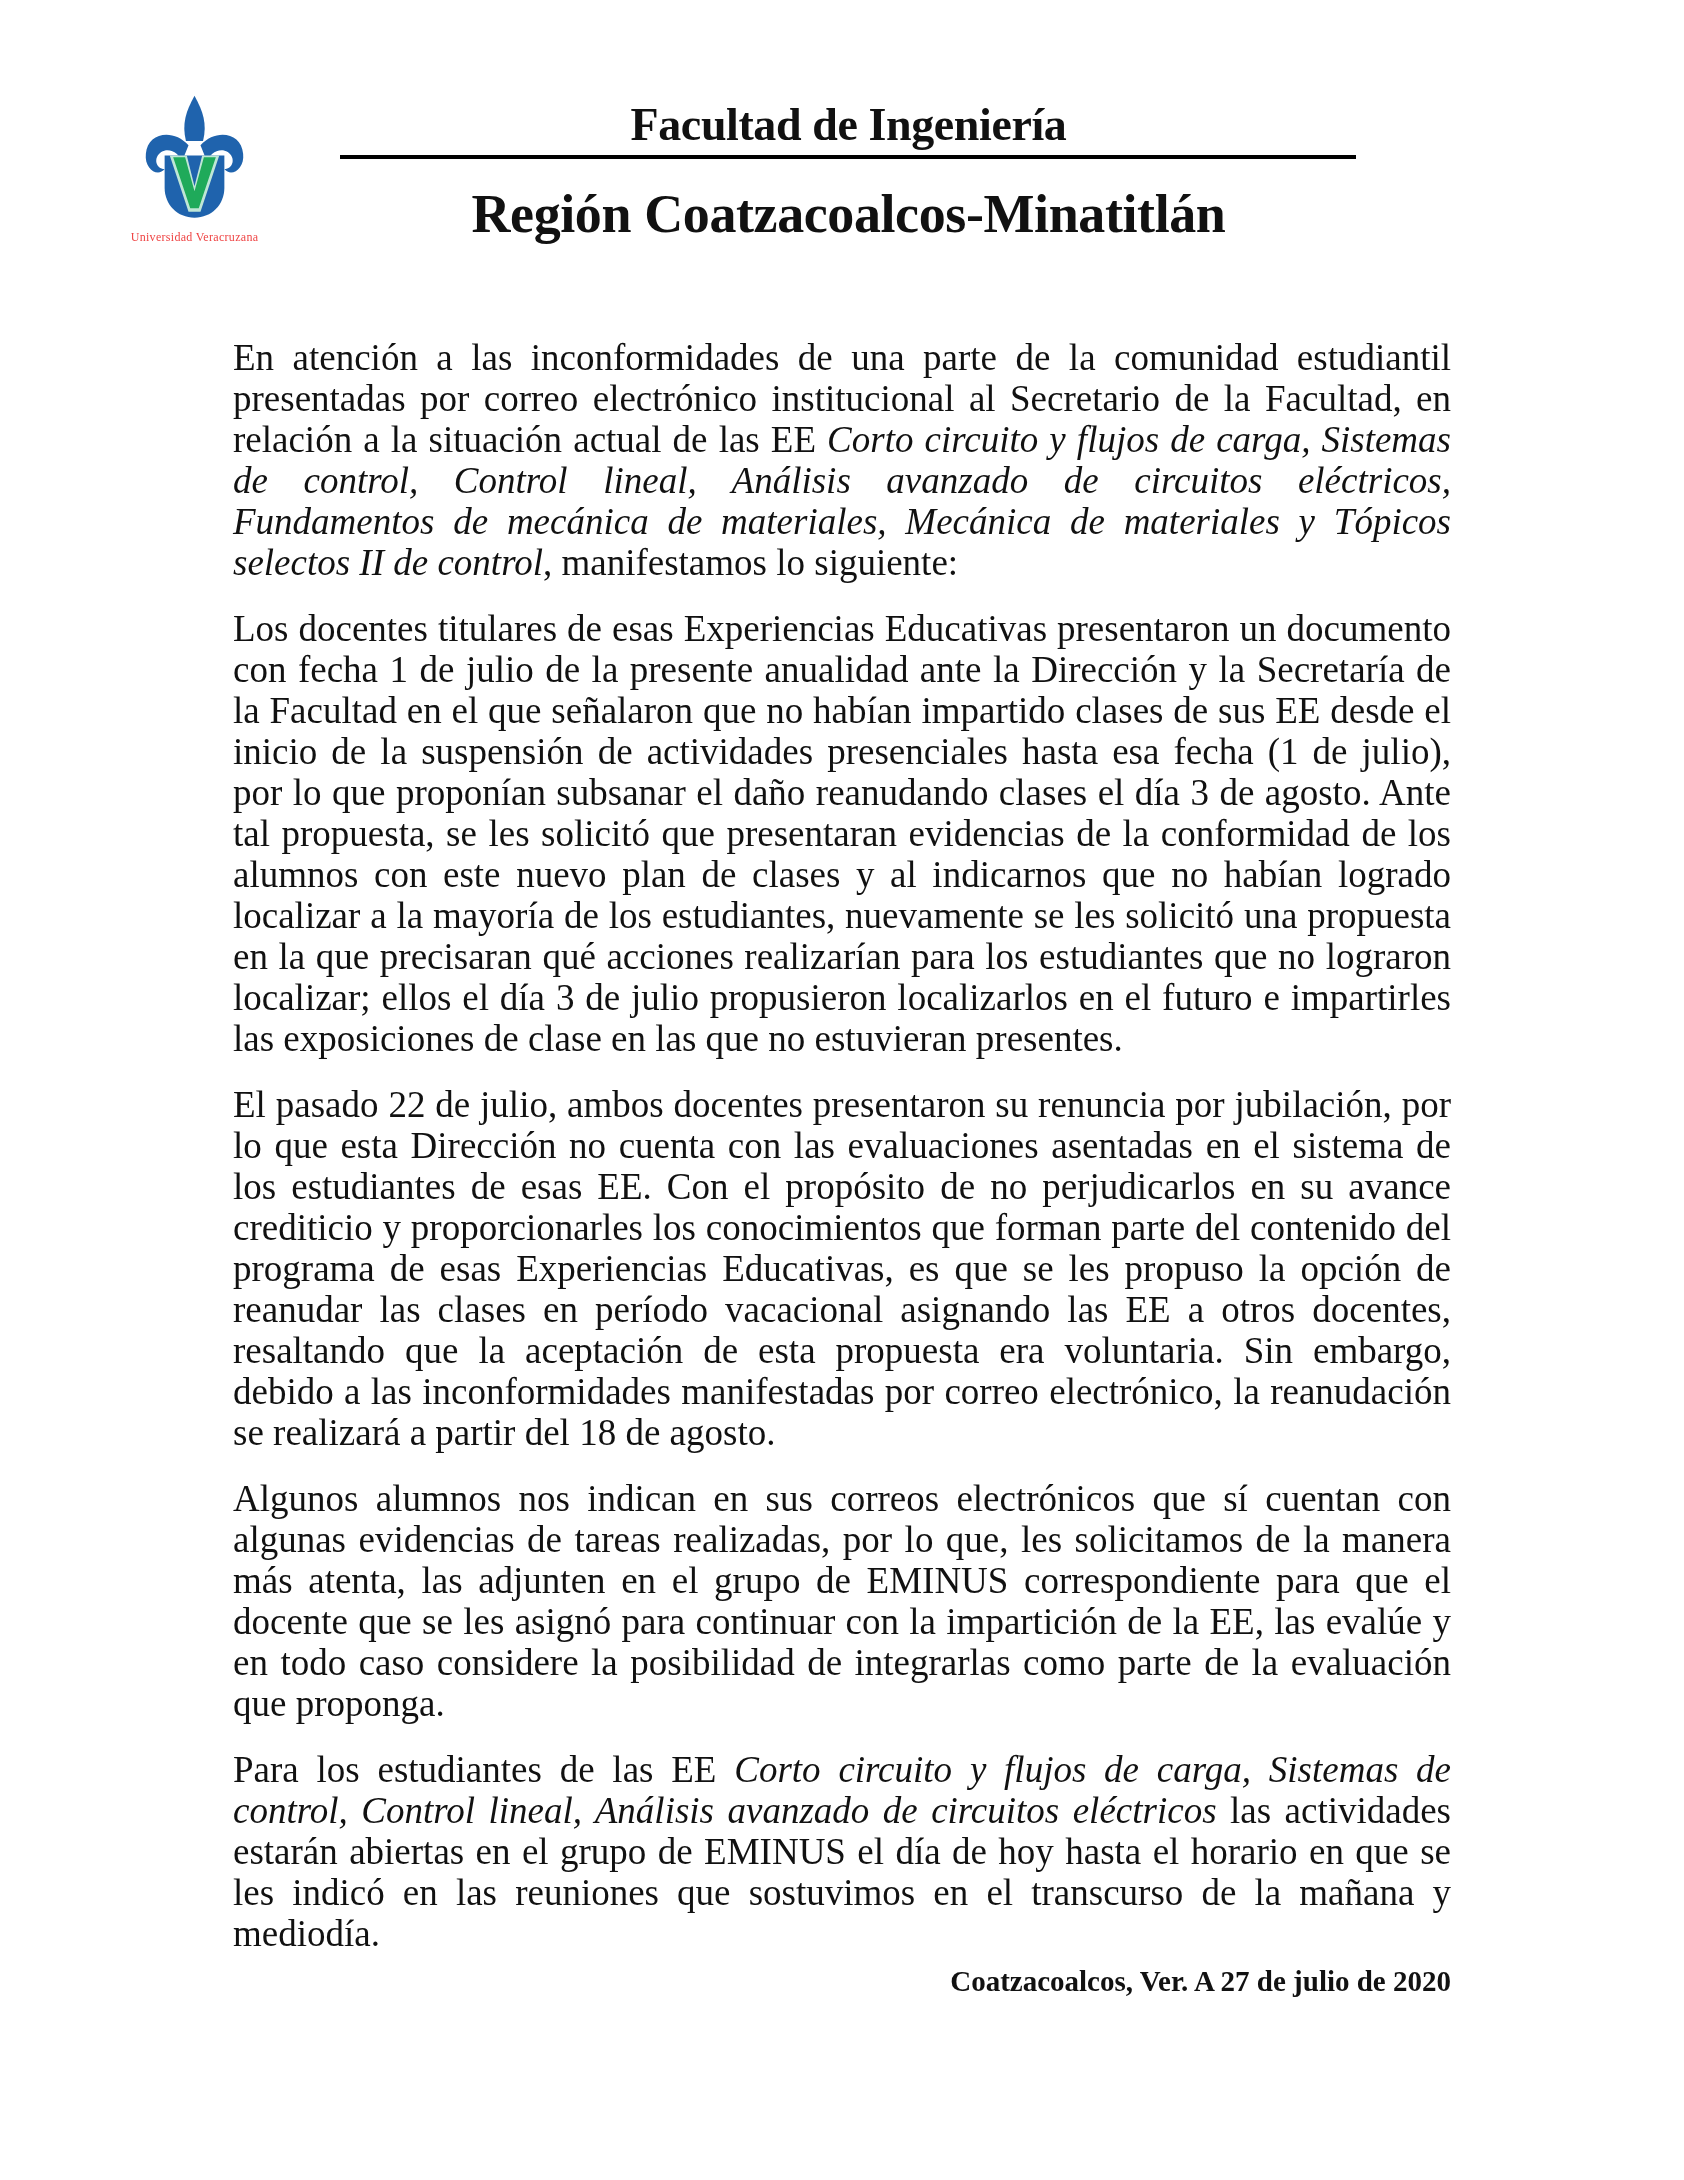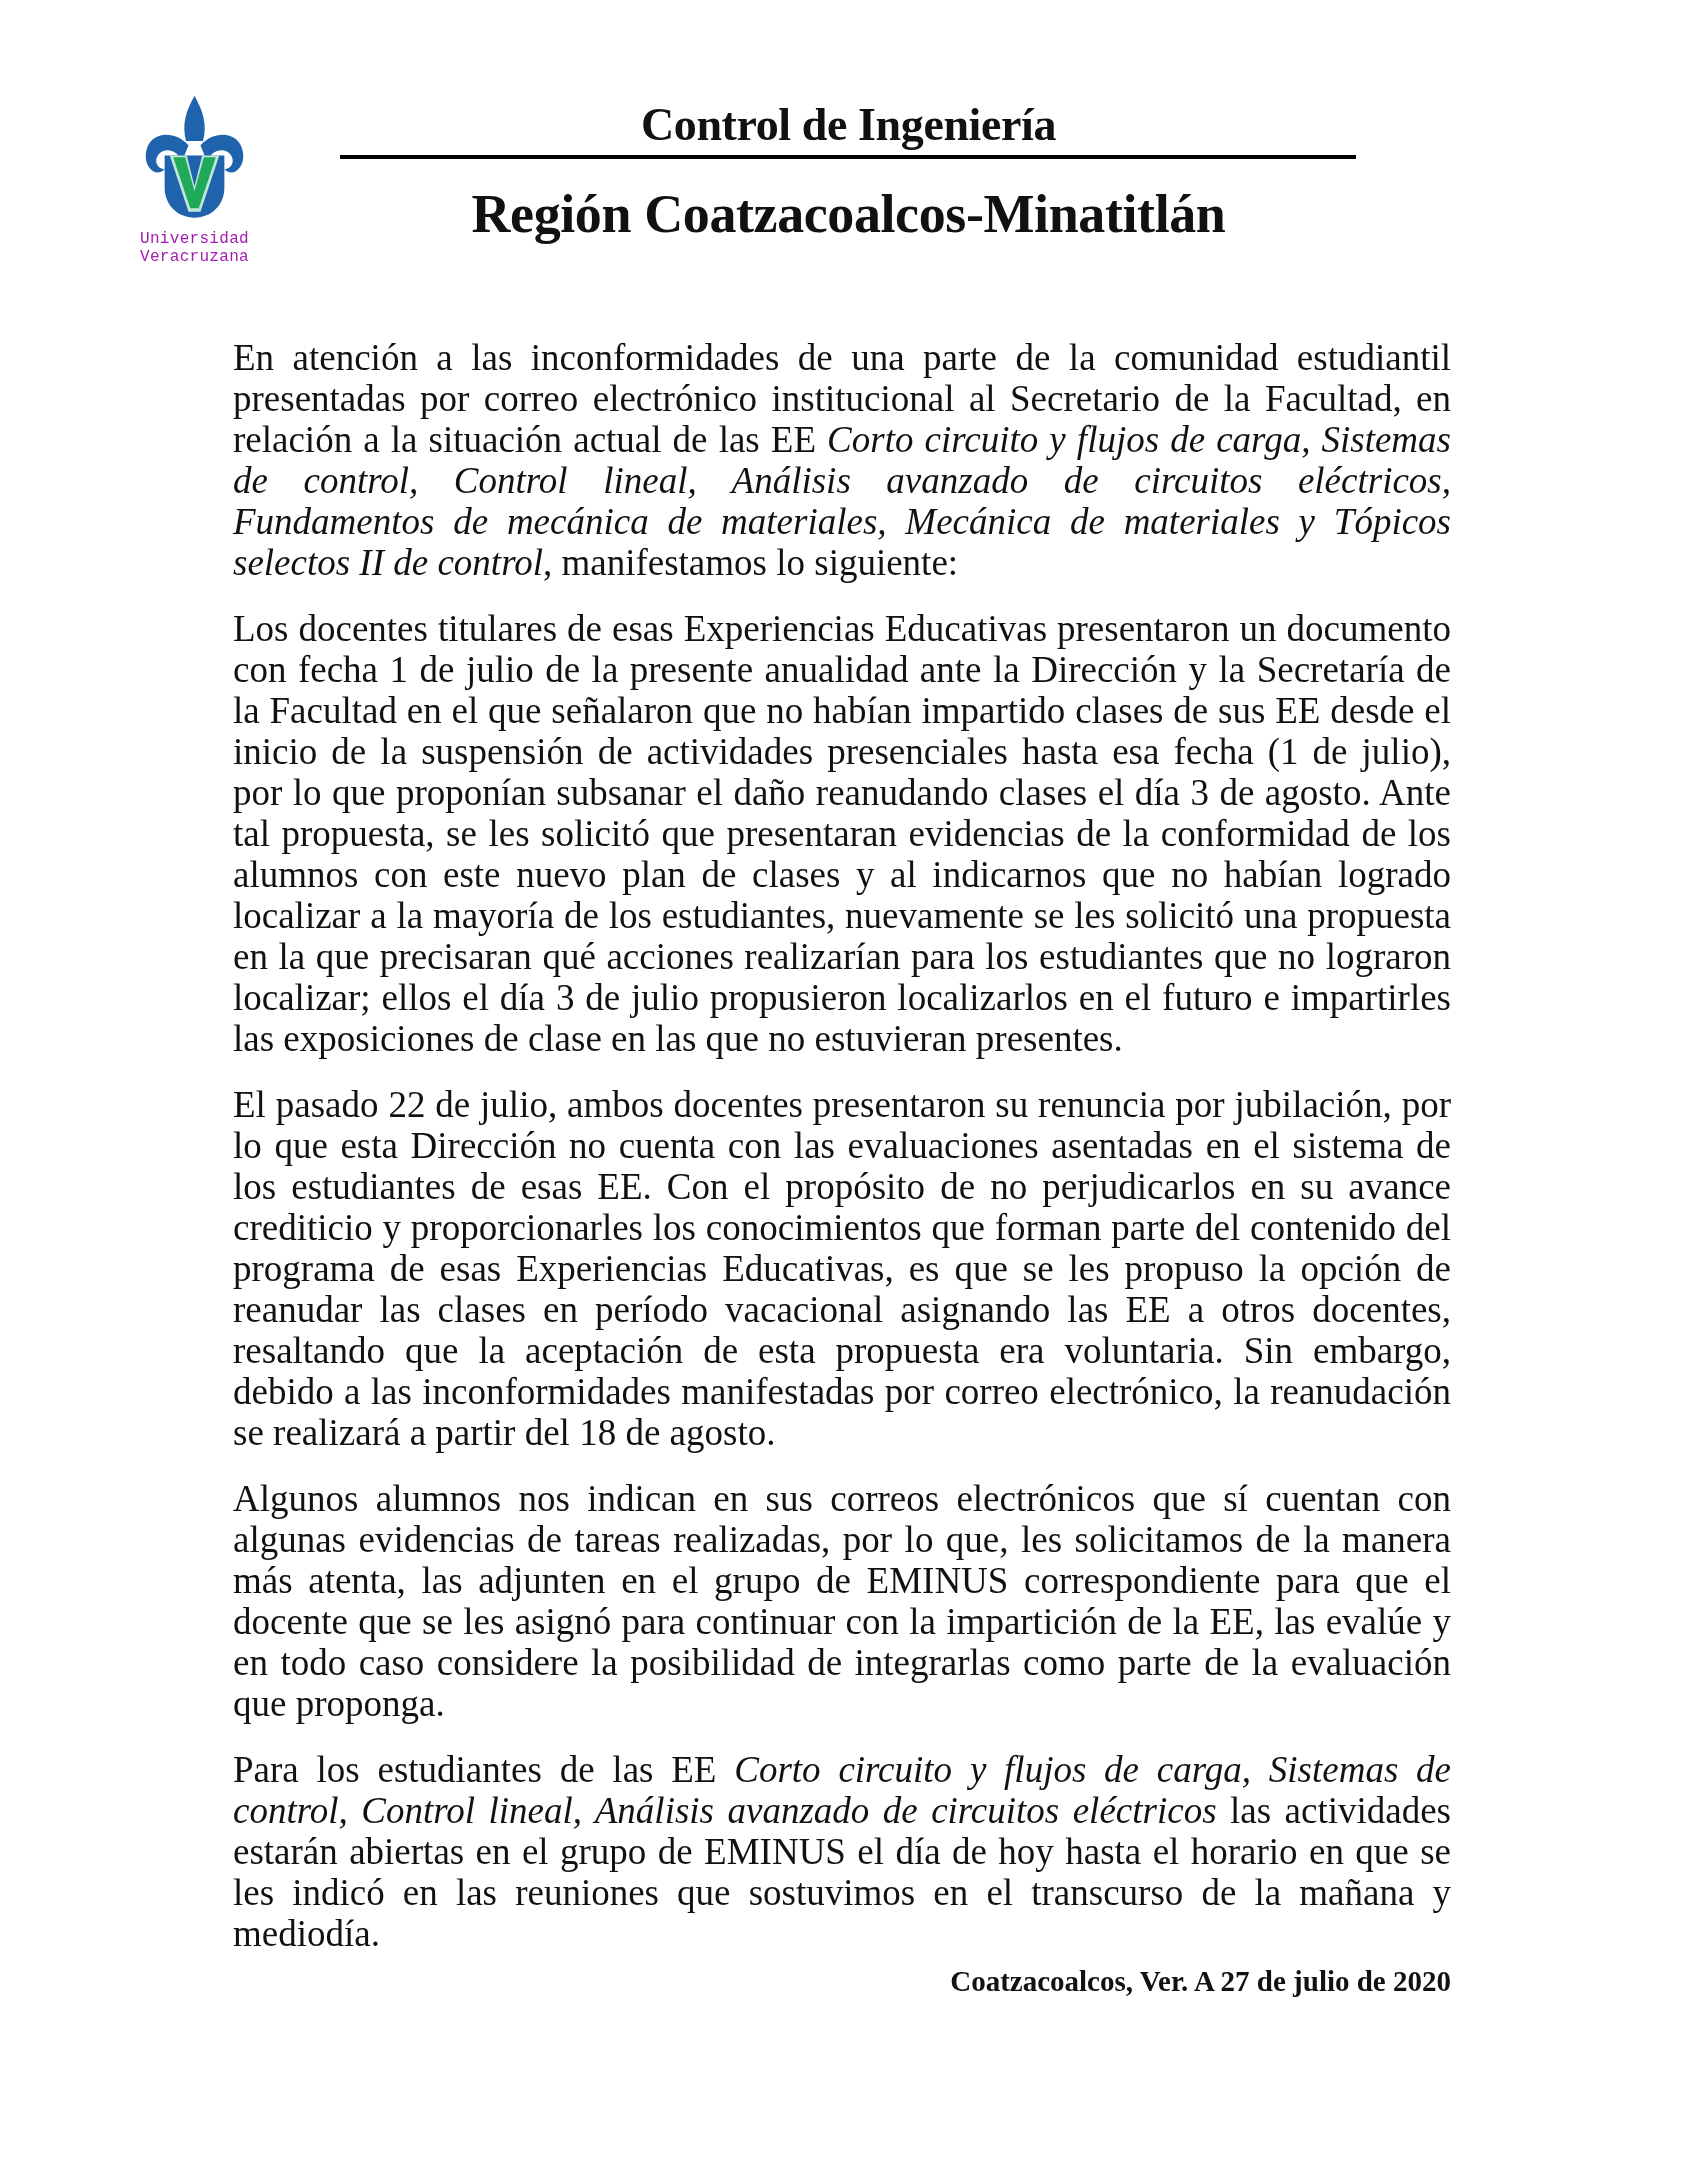--- a/index.html
+++ b/index.html
@@ -6,21 +6,21 @@
   body {
     width: 1684px; height: 2181px; position: relative; overflow: hidden;
     font-family: "Liberation Serif", "DejaVu Serif", serif; color: #111111;
   }
   .logo {
     position: absolute; left: 101px; top: 94px; width: 187px; height: 153px;
   }
   .logo svg { position: absolute; left: 38px; top: 0; }
   .logo-caption {
     position: absolute; left: 0; top: 136px; width: 187px; text-align: center;
-    font-family: Liberation Mono, monospace; font-size: 16px; color: #a21caf; letter-spacing: 0.3px;
+    font-family: Liberation Serif, serif; font-size: 12px; color: #ef4444; letter-spacing: 0.3px;
   }
   .title {
     position: absolute; left: 341px; width: 1015px; text-align: center;
     font-weight: bold; margin: 0;
   }
   .title-1 { top: 98px; font-size: 46px; letter-spacing: -0.4px; }
   .title-2 { top: 183px; font-size: 54px; letter-spacing: -0.4px; }
   .rule {
     position: absolute; left: 340px; top: 155px; width: 1016px; height: 4.3px; background: #000;
   }
@@ -47,21 +47,21 @@
     <path d="M72 60 C90 40 120 45 122 70 C124 88 108 98 100 88 C110 88 114 75 104 68 C94 62 82 70 80 80 Z" fill="#1f63ad"></path>
 
     <path d="M30 72 L100 72 L100 110 C100 130 85 145 65 145 C45 145 30 130 30 110 Z" fill="#1f63ad"></path>
 
     <path d="M36 72 L56 72 L65 108 L74 72 L94 72 L72 138 L58 138 Z" fill="#bfe6d6"></path>
     <path d="M40 74 L54 74 L65 114 L76 74 L90 74 L70 134 L60 134 Z" fill="#1faa5a"></path>
   </svg>
   <div class="logo-caption">Universidad Veracruzana</div>
 </div>
 
-<h1 class="title title-1">Control de Ingeniería</h1>
+<h1 class="title title-1">Facultad de Ingeniería</h1>
 <div class="rule"></div>
 <h2 class="title title-2">Región Coatzacoalcos-Minatitlán</h2>
 
 <div class="body-text">
   <p><span>En atención a las inconformidades de una parte de la comunidad estudiantil presentadas por correo electrónico institucional al Secretario de la Facultad, en relación a la situación actual de las EE </span><em>Corto circuito y flujos de carga, Sistemas de control, Control lineal,  Análisis avanzado de circuitos eléctricos, Fundamentos de mecánica de materiales, Mecánica de materiales y Tópicos selectos II de control</em><span>, manifestamos lo siguiente:</span></p>
   <p>Los docentes titulares de esas Experiencias Educativas presentaron un documento con fecha 1 de julio de la presente anualidad ante la Dirección y la Secretaría de la Facultad en el que señalaron que no habían impartido clases de sus EE desde el inicio de la suspensión de actividades presenciales hasta esa fecha (1 de julio), por lo que proponían subsanar el daño reanudando clases el día 3 de agosto. Ante tal propuesta, se les solicitó que presentaran evidencias de la conformidad de los alumnos con este nuevo plan de clases y al indicarnos que no habían logrado localizar a la mayoría de los estudiantes, nuevamente se les solicitó una propuesta en la que precisaran qué acciones realizarían para los estudiantes que no lograron localizar; ellos el día 3 de julio propusieron localizarlos en el futuro e impartirles las exposiciones de clase en las que no estuvieran presentes.</p>
   <p>El pasado 22 de julio, ambos docentes presentaron su renuncia por jubilación, por lo que esta Dirección no cuenta con las evaluaciones asentadas en el sistema de los estudiantes de esas EE. Con el propósito de no perjudicarlos en su avance crediticio y proporcionarles los conocimientos que forman parte del contenido del programa de esas Experiencias Educativas, es que se les propuso la opción de reanudar las clases en período vacacional asignando las EE a otros docentes, resaltando que la aceptación de esta propuesta era voluntaria. Sin embargo, debido a las inconformidades manifestadas por correo electrónico, la reanudación se realizará a partir del 18 de agosto.</p>
   <p>Algunos alumnos nos indican en sus correos electrónicos que sí cuentan con algunas evidencias de tareas realizadas, por lo que, les solicitamos de la manera más atenta, las adjunten en el grupo de EMINUS correspondiente para que el docente que se les asignó para continuar con la impartición de la EE, las evalúe y en todo caso considere la posibilidad de integrarlas como parte de la evaluación que proponga.</p>
   <p><span>Para los estudiantes de las EE </span><em>Corto circuito y flujos de carga, Sistemas de control, Control lineal, Análisis avanzado de circuitos eléctricos</em><span> las actividades estarán abiertas en el grupo de EMINUS el día de hoy hasta el horario en que se les indicó en las reuniones que sostuvimos en el transcurso de la mañana y mediodía.</span></p>
 </div>

